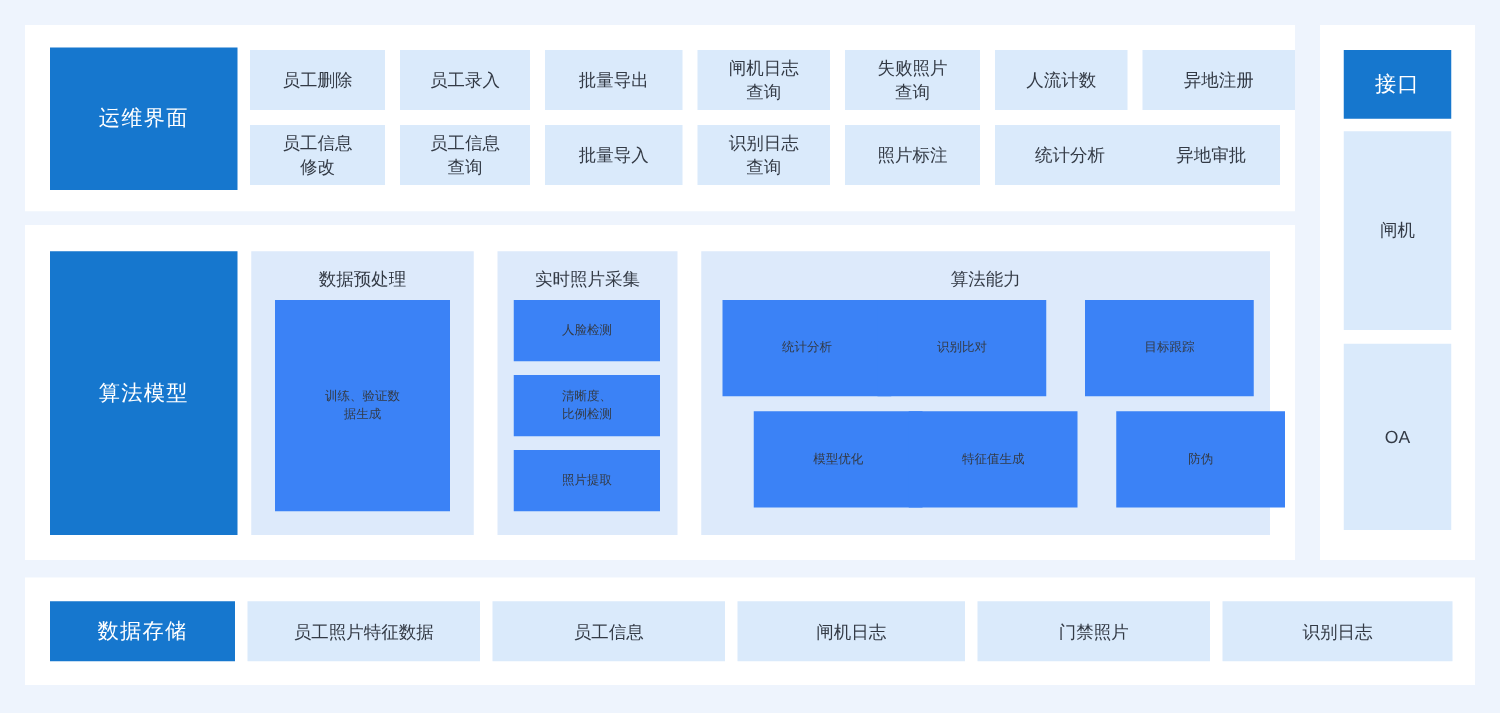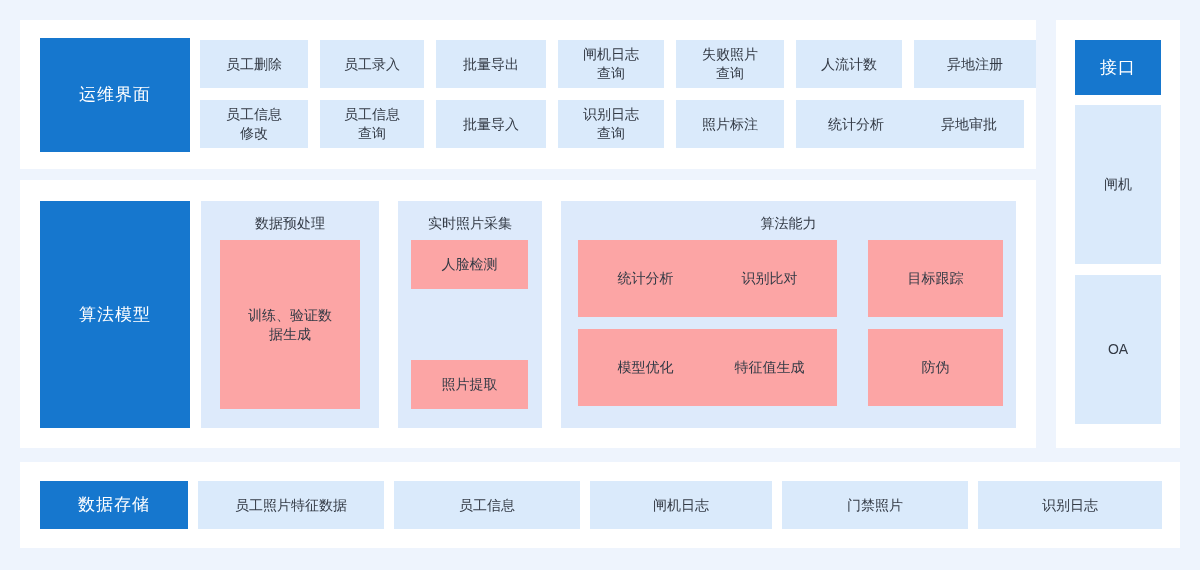--- a/index.html
+++ b/index.html
@@ -85,45 +85,45 @@
     font-size: 14px;
     color: #333a45;
   }
   #group-preproc  { left: 201px; top: 201px; width: 178px; height: 227px; }
   #group-capture  { left: 398px; top: 201px; width: 144px; height: 227px; }
   #group-ability  { left: 561px; top: 201px; width: 455px; height: 227px; }
 
   
   .card {
     position: absolute;
-    background: #fca5a5;
+    background: #3b82f6;
     display: flex;
     align-items: center;
     justify-content: center;
     text-align: center;
-    font-size: 14px;
+    font-size: 10px;
     color: #333a45;
     line-height: 1.35;
     box-sizing: border-box;
     padding: 2px 4px;
   }
 
   
   #card-train { left: 220px; top: 240px; width: 140px; height: 169px; }
 
   
   .capture-card { left: 411px; width: 117px; height: 49px; }
   #card-face     { top: 240px; }
   #card-clarity  { top: 300px; }
   #card-extract  { top: 360px; }
 
   
   .ability-card { width: 135px; height: 77px; }
   .ability-r1 { top: 240px; }
-  .ability-r2 { top: 329px; }
+  .ability-r2 { top: 329px; margin-left: 25px; }
   .ability-c1 { left: 578px; }
   .ability-c2 { left: 702px; }
   .ability-c3 { left: 868px; }
 
   
   .iface-cell { left: 1075px; width: 86px; }
   #iface-gate { top: 105px; height: 159px; }
   #iface-oa   { top: 275px; height: 149px; }
 
   
@@ -192,20 +192,23 @@
   <div class="card" id="card-train">
     <span>训练、验证数<br>据生成</span>
   </div>
 
   <div class="group" id="group-capture">
     <div class="group-title">实时照片采集</div>
   </div>
   <div class="card capture-card" id="card-face">
     <span>人脸检测</span>
   </div>
+  <div class="card capture-card" id="card-clarity">
+    <span>清晰度、<br>比例检测</span>
+  </div>
   <div class="card capture-card" id="card-extract">
     <span>照片提取</span>
   </div>
 
   <div class="group" id="group-ability">
     <div class="group-title">算法能力</div>
   </div>
   <div class="card ability-card ability-r1 ability-c1">
     <span>统计分析</span>
   </div>

